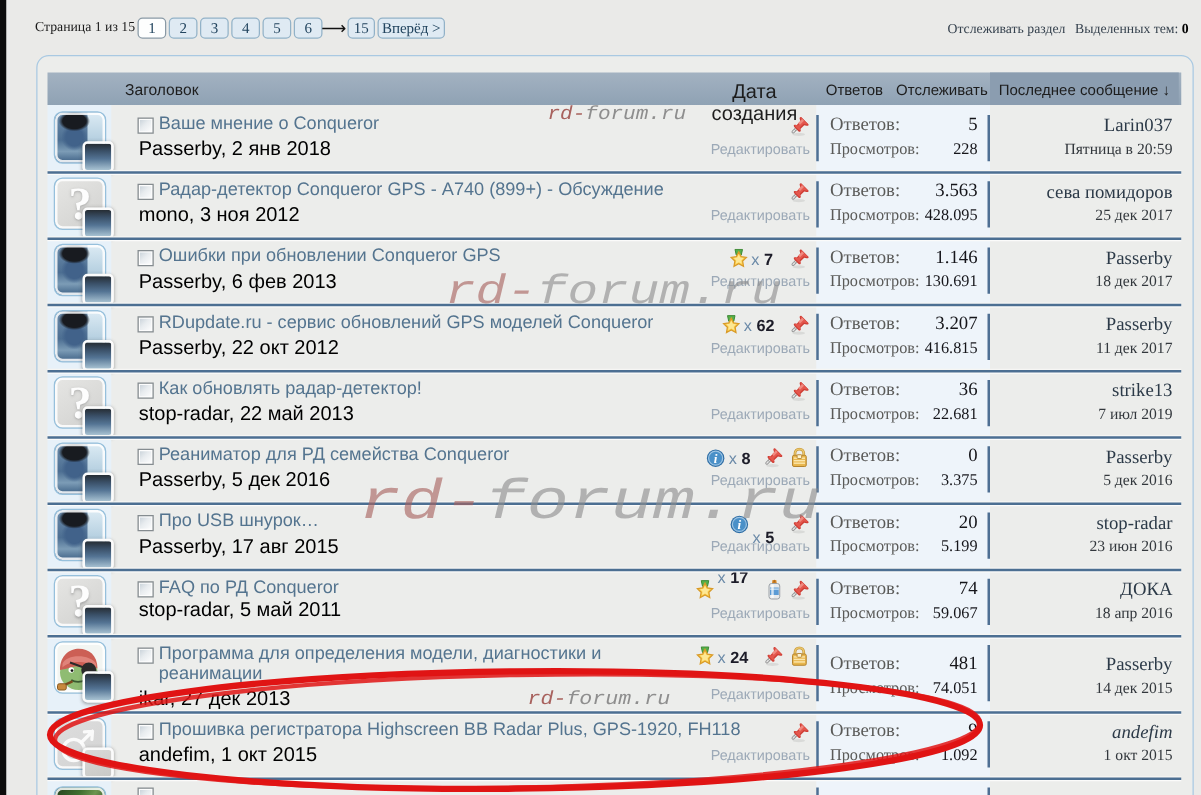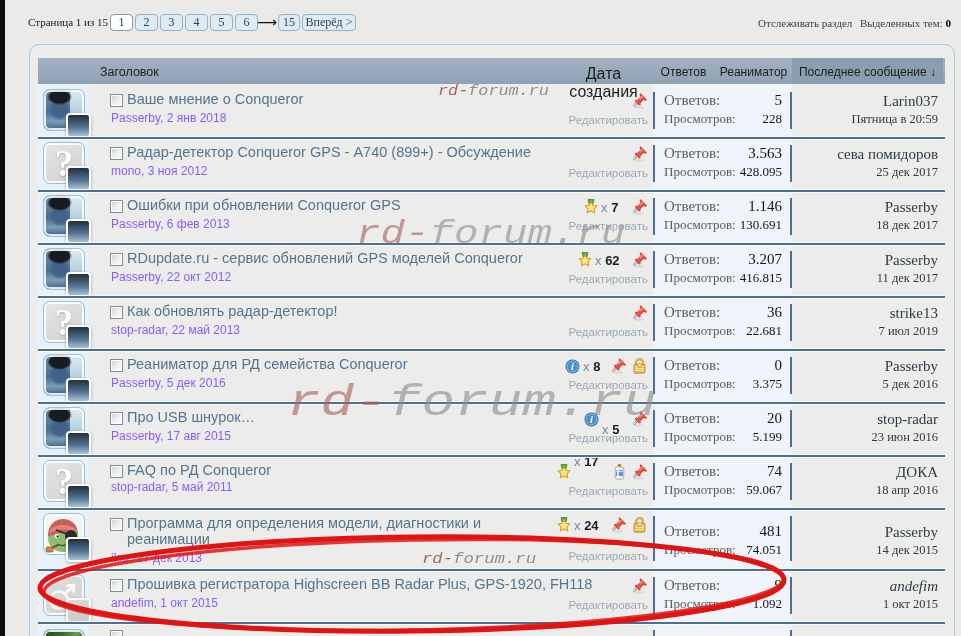--- a/index.html
+++ b/index.html
@@ -6,21 +6,21 @@
 .abs{position:absolute;}
 .serif{font-family:"Liberation Serif",serif;}
 .row-sep{position:absolute;left:38px;width:907px;height:2px;background:#4c6f92;box-shadow:0 1px 0 #fbfbfa, 0 -1px 0 #f6f6f4;z-index:6;}
 .avcell{position:absolute;left:38px;width:51px;background:#e7f1f9;}
 .statcell{position:absolute;left:653px;width:139px;background:#eef4fa;}
 .vline{position:absolute;width:2px;background:#4e6f93;}
 .av{position:absolute;left:43px;width:40px;height:40px;border:1px solid #96c0dc;border-radius:7px;box-shadow:inset 0 0 0 2px rgba(255,255,255,0.85);}
 .avs{position:absolute;left:66px;width:21px;height:21px;border:2px solid #fbfbfb;border-radius:4px;box-shadow:0 1px 3px rgba(60,60,60,0.45);}
 .cb{position:absolute;left:110px;width:11px;height:11px;border:1px solid #858c90;background:linear-gradient(135deg,#c4ced6 0%,#e8ecef 45%,#ffffff 100%);box-shadow:inset 0 0 0 1px #fdfdfd;}
 .title{position:absolute;left:127px;font-size:14.5px;color:#54748f;white-space:nowrap;}
-.sub{position:absolute;left:111px;font-size:12px;color:#8b5cf6;white-space:nowrap;}
+.sub{position:absolute;left:111px;font-size:16px;color:#000000;white-space:nowrap;}
 .edit{position:absolute;font-size:11.5px;color:#9ca9b7;white-space:nowrap;}
 .sl1{position:absolute;left:664px;font-size:15px;color:#5a5a58;font-family:"Liberation Serif",serif;}
 .sl2{position:absolute;left:664px;font-size:13px;color:#5a5a58;font-family:"Liberation Serif",serif;}
 .sv1{position:absolute;font-size:15px;color:#15151a;font-family:"Liberation Serif",serif;right:179px;}
 .sv2{position:absolute;font-size:13px;color:#15151a;font-family:"Liberation Serif",serif;right:179px;}
 .lname{position:absolute;right:23px;font-size:15px;color:#2c3a48;font-family:"Liberation Serif",serif;white-space:nowrap;}
 .ldate{position:absolute;right:23px;font-size:12.5px;color:#33383d;font-family:"Liberation Serif",serif;white-space:nowrap;}
 .xn{position:absolute;font-size:13px;white-space:nowrap;color:#6b8aa8;}
 .xn b{color:#1c1c28;font-weight:bold;}
 .wm{position:absolute;z-index:10;font-family:"Liberation Mono",monospace;font-style:italic;white-space:nowrap;color:#8e8e8e;}
@@ -39,21 +39,21 @@
 <div class="abs serif" style="left:278px;top:14px;width:20px;height:15px;border:1px solid #92b2c8;border-radius:4px;background:#dfeaf3;text-align:center;font-size:12px;line-height:15px;color:#23455f;">15</div>
 <div class="abs serif" style="left:302px;top:14px;width:52px;height:15px;border:1px solid #92b2c8;border-radius:4px;background:#dfeaf3;text-align:center;font-size:12px;line-height:15px;color:#23455f;">Вперёд &gt;</div>
 <div class="abs serif" style="left:758px;top:17px;font-size:11px;color:#36424e;white-space:nowrap;">Отслеживать раздел</div>
 <div class="abs serif" style="left:860px;top:17px;font-size:11px;color:#36424e;white-space:nowrap;">Выделенных тем: <b style="color:#000">0</b></div>
 <div class="abs" style="left:29px;top:44px;width:924px;height:600px;border:1px solid #a9c9e2;border-radius:10px;background:#ecedeb;"></div>
 <div class="abs" style="left:38px;top:58px;width:907px;height:26px;background:linear-gradient(180deg,#a3b2c1 0%,#98a9ba 55%,#8fa2b4 100%);"></div>
 <div class="abs" style="left:792px;top:58px;width:151px;height:26px;background:#8b9db0;"></div>
 <div class="abs" style="left:100px;top:65px;font-size:12.5px;color:#1d1d1d;">Заголовок</div>
 <div class="abs" style="left:555px;top:65px;width:97px;text-align:center;font-size:16px;color:#1d1d1d;">Дата создания</div>
 <div class="abs" style="left:652px;top:65px;width:63px;text-align:center;font-size:12px;color:#1d1d1d;">Ответов</div>
-<div class="abs" style="left:715px;top:65px;width:77px;text-align:center;font-size:12px;color:#1d1d1d;">Реаниматор</div>
+<div class="abs" style="left:715px;top:65px;width:77px;text-align:center;font-size:12px;color:#1d1d1d;">Отслеживать</div>
 <div class="abs" style="left:792px;top:65px;width:151px;text-align:center;font-size:12px;color:#1d1d1d;">Последнее сообщение ↓</div>
 
 <div class="avcell" style="top:84px;height:53px;"></div>
 <div class="statcell" style="top:84px;height:53px;"></div>
 <div class="av" style="top:89px;background-image:radial-gradient(ellipse closest-side at 50% 55%, #181b20 75%, rgba(24,27,32,0) 100%),radial-gradient(ellipse closest-side at 50% 45%, #41628a 65%, rgba(65,98,138,0) 100%),linear-gradient(180deg,#dcebf4 0%,#b9d2e2 50%,#8fb4cc 100%),linear-gradient(180deg,#6d8dab 0%,#4c6e92 55%,#7c9cb6 78%,#3f6286 100%);background-repeat:no-repeat;background-position:3px -3px,5px 9px,26px 0,0 0;background-size:25px 18px,21px 24px,14px 40px,40px 40px;"></div>
 <div class="avs" style="top:113px;background:linear-gradient(180deg,#262d34 0%,#3a5068 28%,#547494 58%,#a8c2d2 100%);"></div>
 <div class="cb" style="top:94px;"></div>
 <div class="title" style="top:91px;line-height:16px;">Ваше мнение о Conqueror</div>
 <div class="sub" style="top:111px;">Passerby, 2 янв 2018</div>
 <div class="edit" style="top:114px;right:313px;">Редактировать</div>

